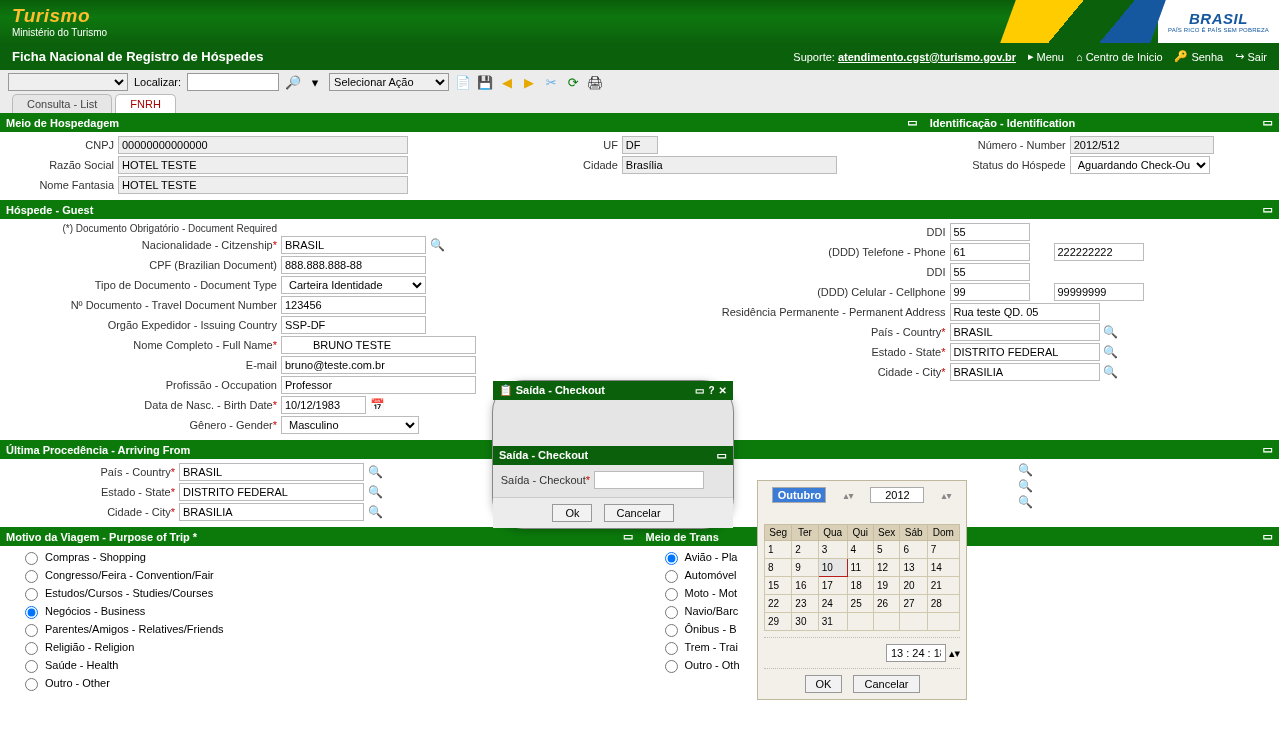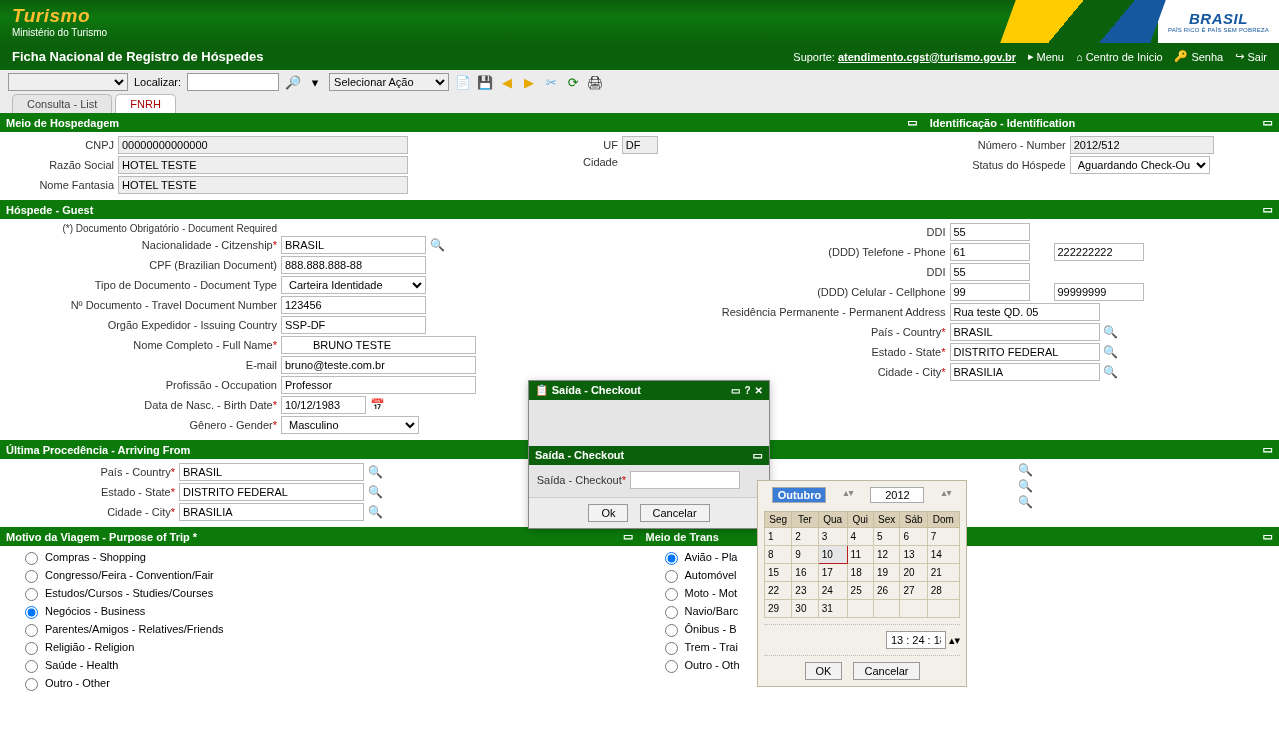--- a/index.html
+++ b/index.html
@@ -44,21 +44,21 @@
   
   .dialog { position: absolute; width: 242px; border: 1px solid #888; background: #e5e5e5; box-shadow: 0 2px 8px rgba(0,0,0,.25); z-index: 50; }
   .dialog-title { background: #0b610b; color: #fff; font-size: 11px; font-weight: bold; padding: 3px 6px; display:flex; justify-content:space-between; align-items:center; }
   .dialog-title .icons { display:flex; gap:4px; font-size:10px; }
   .dialog-inner-bar { background: #0b610b; color: #fff; font-size: 11px; font-weight: bold; padding: 3px 6px; display:flex; justify-content:space-between; }
   .dialog-body { padding: 6px; }
   .dialog-buttons { text-align: center; padding: 4px; background:#ececec; border-top:1px solid #ccc; }
   .dialog-buttons button { font-size:11px; padding: 2px 12px; margin: 2px 4px; border:1px solid #999; background:#f2f2f2; cursor:pointer; }
 
   .datepicker { position: absolute; width: 210px; background: #f3efe9; border: 1px solid #c0b89e; padding: 6px; font-size:11px; z-index:100; }
-  .dp-header { display:flex; justify-content:space-around; align-items:flex-start; margin-bottom:8px; }
+  .dp-header { display:flex; justify-content:space-around; align-items:center; margin-bottom:21px; }
   .dp-header input { font-size: 11px; width: 54px; text-align:center; border:1px solid #aaa; }
   .dp-header .spin { font-size:10px; color:#888; cursor:pointer; }
   .dp-header input.month-sel { background:#3b7cd6; color:#fff; font-weight:bold; }
   .calendar { width: 100%; border-collapse: collapse; }
   .calendar th { background:#d9d0b7; font-weight:normal; padding:2px 0; font-size:10px; border:1px solid #c7bda0;}
   .calendar td { border:1px solid #d0c8ad; text-align:left; padding:2px 3px; font-size:10px; cursor:pointer; height:18px; }
   .calendar td.today { background:#e6e6e6; border:1px solid #b91c1c; }
   .dotted { border-top: 1px dotted #bbb; margin:6px 0; }
   .time-box { text-align:right; }
   .time-box input { width:60px; border:1px solid #999; font-size:11px; text-align:center; padding:2px 4px; }
@@ -155,20 +155,21 @@
               <input type="text" readonly="" style="width: 290px;" value="HOTEL TESTE">
             </div>
         </div>
         <div class="col">
           <div class="form-row">
               <div class="label" style="width:160px;">UF</div>
               <input type="text" readonly="" style="width: 36px;" value="DF">
             </div>
           <div class="form-row">
               <div class="label" style="width:160px;">Cidade</div>
+              <input type="text" readonly="" style="width: 215px;" value="Brasília">
             </div>
         </div>
       </div>
     </div>
   </div>
   <div class="col" style="flex:1;">
     <div class="section-bar">
         <span>Identificação - Identification</span>
         <span class="toggle">▭</span>
       </div>
@@ -390,21 +391,21 @@
           <span>Trem - Trai</span>
         </div>
         <div class="radio-row">
           <input type="radio" name="transport" style="">
           <span>Outro - Oth</span>
         </div>
       </div>
   </div>
 </div>
 
-<div class="dialog" style="left:528px; top:380px;">
+<div class="dialog" style="left:492px; top:380px;border-radius:32px;">
   <div class="dialog-title">
     <span><span>📋</span> <span>Saída - Checkout</span></span>
     <span class="icons">
       <span>▭</span>
       <span>?</span>
       <span>✕</span>
     </span>
   </div>
   <div style="height:46px;"></div>
   <div class="dialog-inner-bar">

